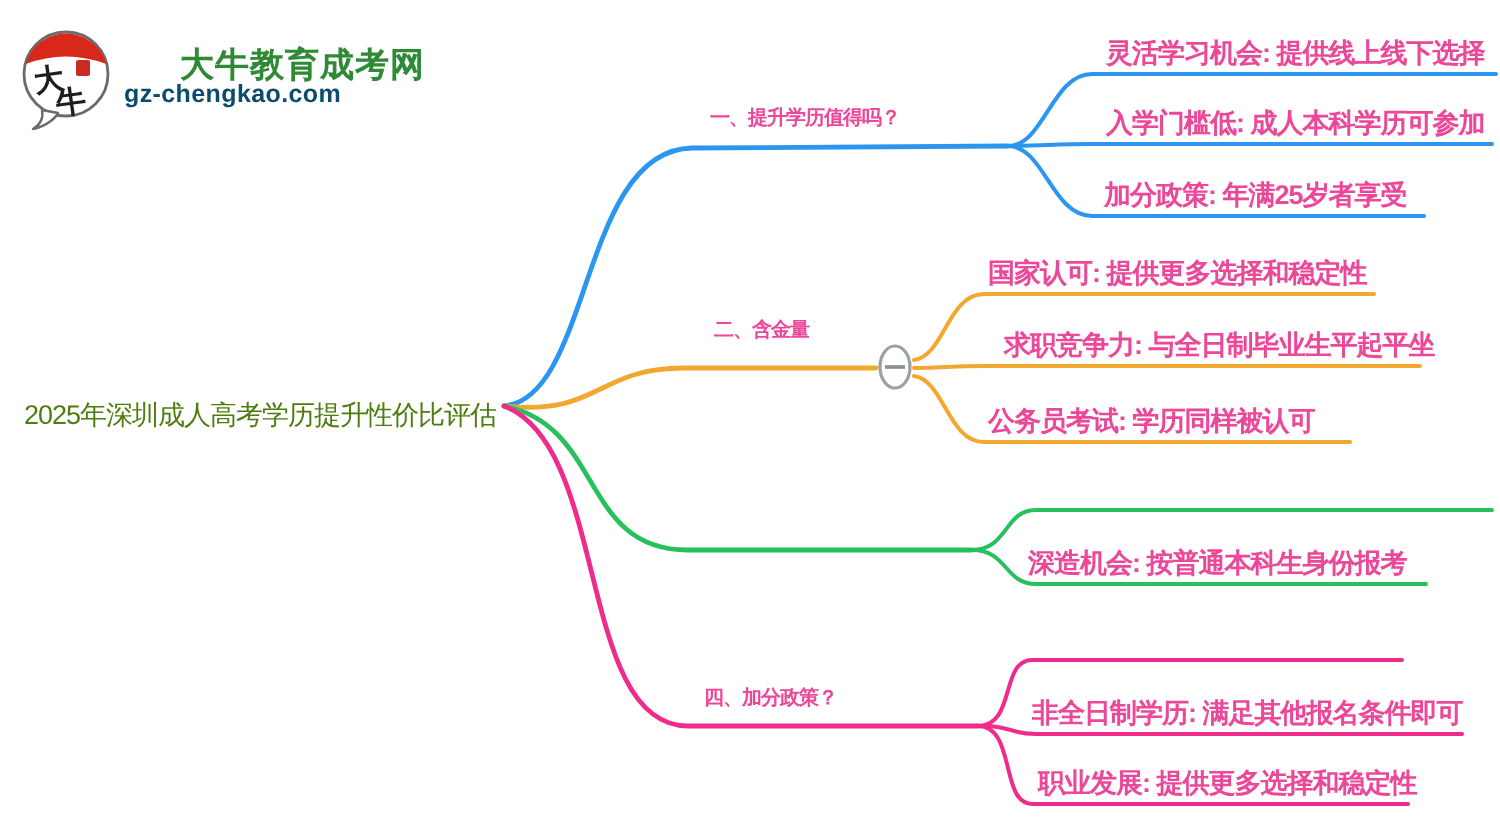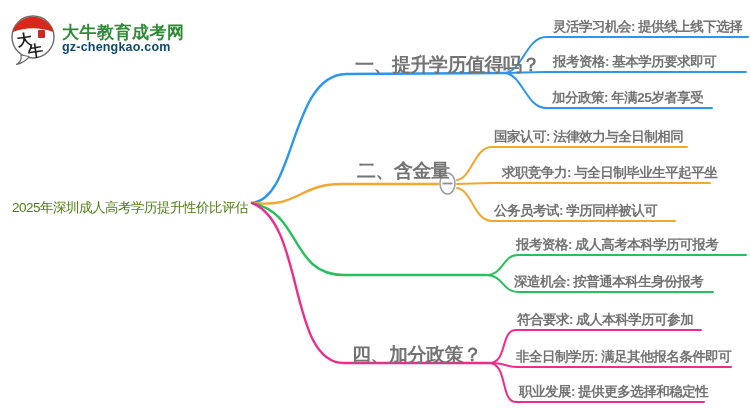--- a/index.html
+++ b/index.html
@@ -4,28 +4,28 @@
 <style>
   html,body{margin:0;padding:0;background:#fff;}
   .stage{
     position:relative;width:750px;height:410px;background:#ffffff;overflow:hidden;
     font-family:"Liberation Sans","DejaVu Sans",sans-serif;color:#2b2b2b;
   }
   .lines{position:absolute;left:0;top:0;width:750px;height:410px;}
   .logo{position:absolute;left:8px;top:12px;display:flex;align-items:center;gap:4px;cursor:pointer;}
   .logo-icon{width:50px;height:54px;}
   .logo-text{display:flex;flex-direction:column;line-height:1.05;}
-  .logo-title{font-size:17px;font-weight:700;color:#2f8a35;letter-spacing:0.5px;}
+  .logo-title{font-size:17px;font-weight:700;color:#2f8a35;letter-spacing:0.5px;margin-left:28px;}
   .logo-domain{font-size:12.5px;font-weight:700;color:#0c4a6e;letter-spacing:0.2px;}
   .root-title{
     position:absolute;left:12px;top:199px;width:245px;
     font-size:13.5px;font-weight:400;color:#4d7c0f;letter-spacing:-0.5px;white-space:nowrap;
   }
-  .node{position:absolute;white-space:nowrap;font-weight:600;color:#737373;letter-spacing:-0.5px;}
-  .branch-label{font-size:19px;}
+  .node{position:absolute;white-space:nowrap;font-weight:600;color:#ec4899;letter-spacing:-0.5px;}
+  .branch-label{font-size:10px;}
   .leaf{font-size:13.5px;}
   .collapse-btn{
     position:absolute;left:439px;top:172px;width:17px;height:23px;cursor:pointer;
   }
 </style>
 </head>
 <body>
 
 <div class="stage">
 
@@ -84,29 +84,27 @@
     <div class="logo-text">
       <span class="logo-title">大牛教育成考网</span>
       <span class="logo-domain">gz-chengkao.com</span>
     </div>
   </div>
 
   <div class="root-title">2025年深圳成人高考学历提升性价比评估</div>
 
   <div class="node branch-label" style="left:355px;top:52px">一、提升学历值得吗？</div>
   <div class="node leaf" style="left:553px;top:18px">灵活学习机会: 提供线上线下选择</div>
-  <div class="node leaf" style="left:553px;top:53px">报考资格: 基本学历要求即可</div>
+  <div class="node leaf" style="left:553px;top:53px">入学门槛低: 成人本科学历可参加</div>
   <div class="node leaf" style="left:552px;top:89px">加分政策: 年满25岁者享受</div>
 
   <div class="node branch-label" style="left:357px;top:158px">二、含金量</div>
-  <div class="node leaf" style="left:494px;top:128px">国家认可: 法律效力与全日制相同</div>
+  <div class="node leaf" style="left:494px;top:128px">国家认可: 提供更多选择和稳定性</div>
   <div class="node leaf" style="left:502px;top:164px">求职竞争力: 与全日制毕业生平起平坐</div>
   <div class="node leaf" style="left:494px;top:202px">公务员考试: 学历同样被认可</div>
 
-  <div class="node leaf" style="left:516px;top:236px">报考资格: 成人高考本科学历可报考</div>
   <div class="node leaf" style="left:514px;top:273px">深造机会: 按普通本科生身份报考</div>
 
   <div class="node branch-label" style="left:352px;top:342px">四、加分政策？</div>
-  <div class="node leaf" style="left:517px;top:311px">符合要求: 成人本科学历可参加</div>
   <div class="node leaf" style="left:516px;top:348px">非全日制学历: 满足其他报名条件即可</div>
   <div class="node leaf" style="left:519px;top:383px">职业发展: 提供更多选择和稳定性</div>
 
 </div>
 
 </body></html>

